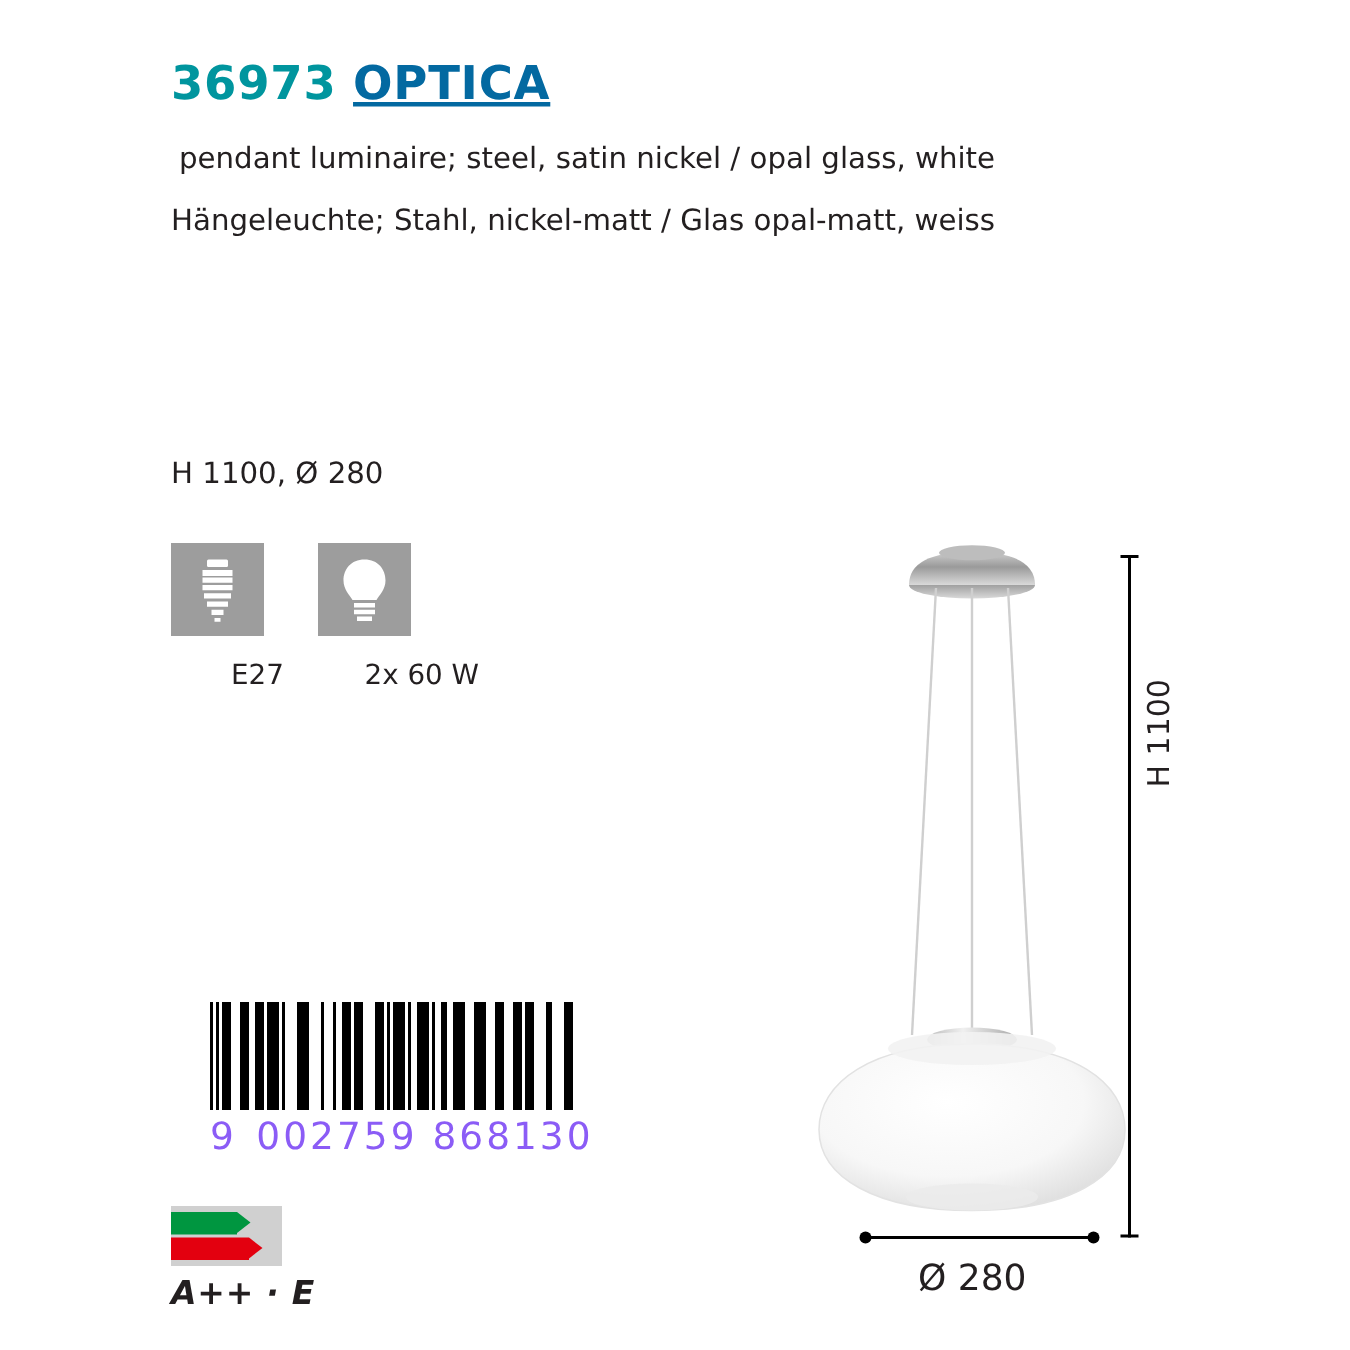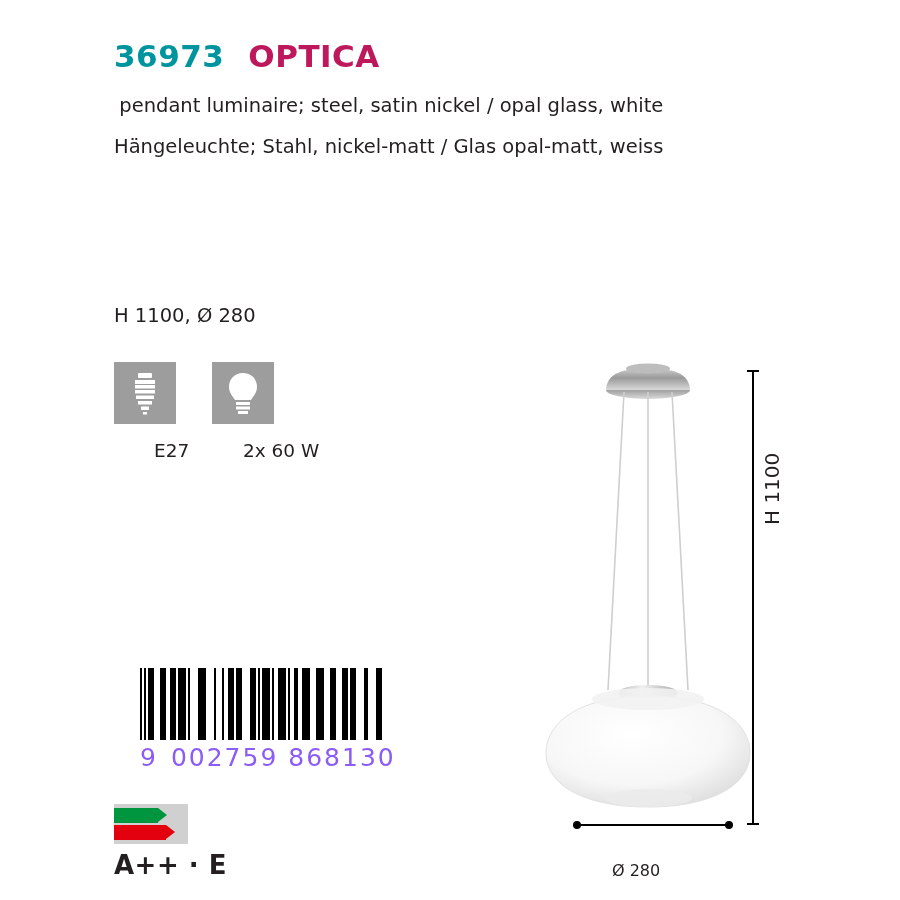--- a/index.html
+++ b/index.html
@@ -28,22 +28,23 @@
     top: 38px;
     font-size: 31px;
     font-weight: bold;
     letter-spacing: 0.5px;
     white-space: nowrap;
   }
   .title-code {
     color: #00959e;
   }
   .title-name {
-    color: #be185d;
-    margin-left: 24px;
+    color: #0369a1;
+    margin-left: 11px;
+    text-decoration: underline;
   }
 
   .desc {
     position: absolute;
     left: 114px;
     top: 92px;
     font-size: 19.5px;
     line-height: 27.5px;
     color: #231f20;
     white-space: nowrap;
@@ -171,24 +172,25 @@
     left: 52px;
     top: 0;
     width: 0;
     height: 0;
     border-top: 7.5px solid transparent;
     border-bottom: 7.5px solid transparent;
     border-left: 9px solid #e3000f;
   }
   .energy-class {
     margin-top: 6px;
-    font-size: 26px;
+    font-size: 22px;
     font-weight: bold;
     color: #231f20;
     letter-spacing: 0.5px;
+    font-style: italic;
   }
 
   
   .product {
     position: absolute;
     left: 520px;
     top: 355px;
     width: 290px;
     height: 470px;
   }
@@ -239,24 +241,23 @@
     border-radius: 50%;
     background: #000;
   }
   .dim-h .dot.l { left: -4px; }
   .dim-h .dot.r { right: -4px; }
 
   .dim-h-label {
     position: absolute;
     left: 612px;
     top: 838px;
-    font-size: 16px;
-    color: #231f20;
-    white-space: nowrap;
-    margin-top: 23px;
+    font-size: 24px;
+    color: #231f20;
+    white-space: nowrap;
   }
 </style>
 </head>
 <body>
 
 <div class="page">
 
   <div class="title-row">
     <span class="title-code">36973</span><span class="title-name">OPTICA</span>
   </div>

